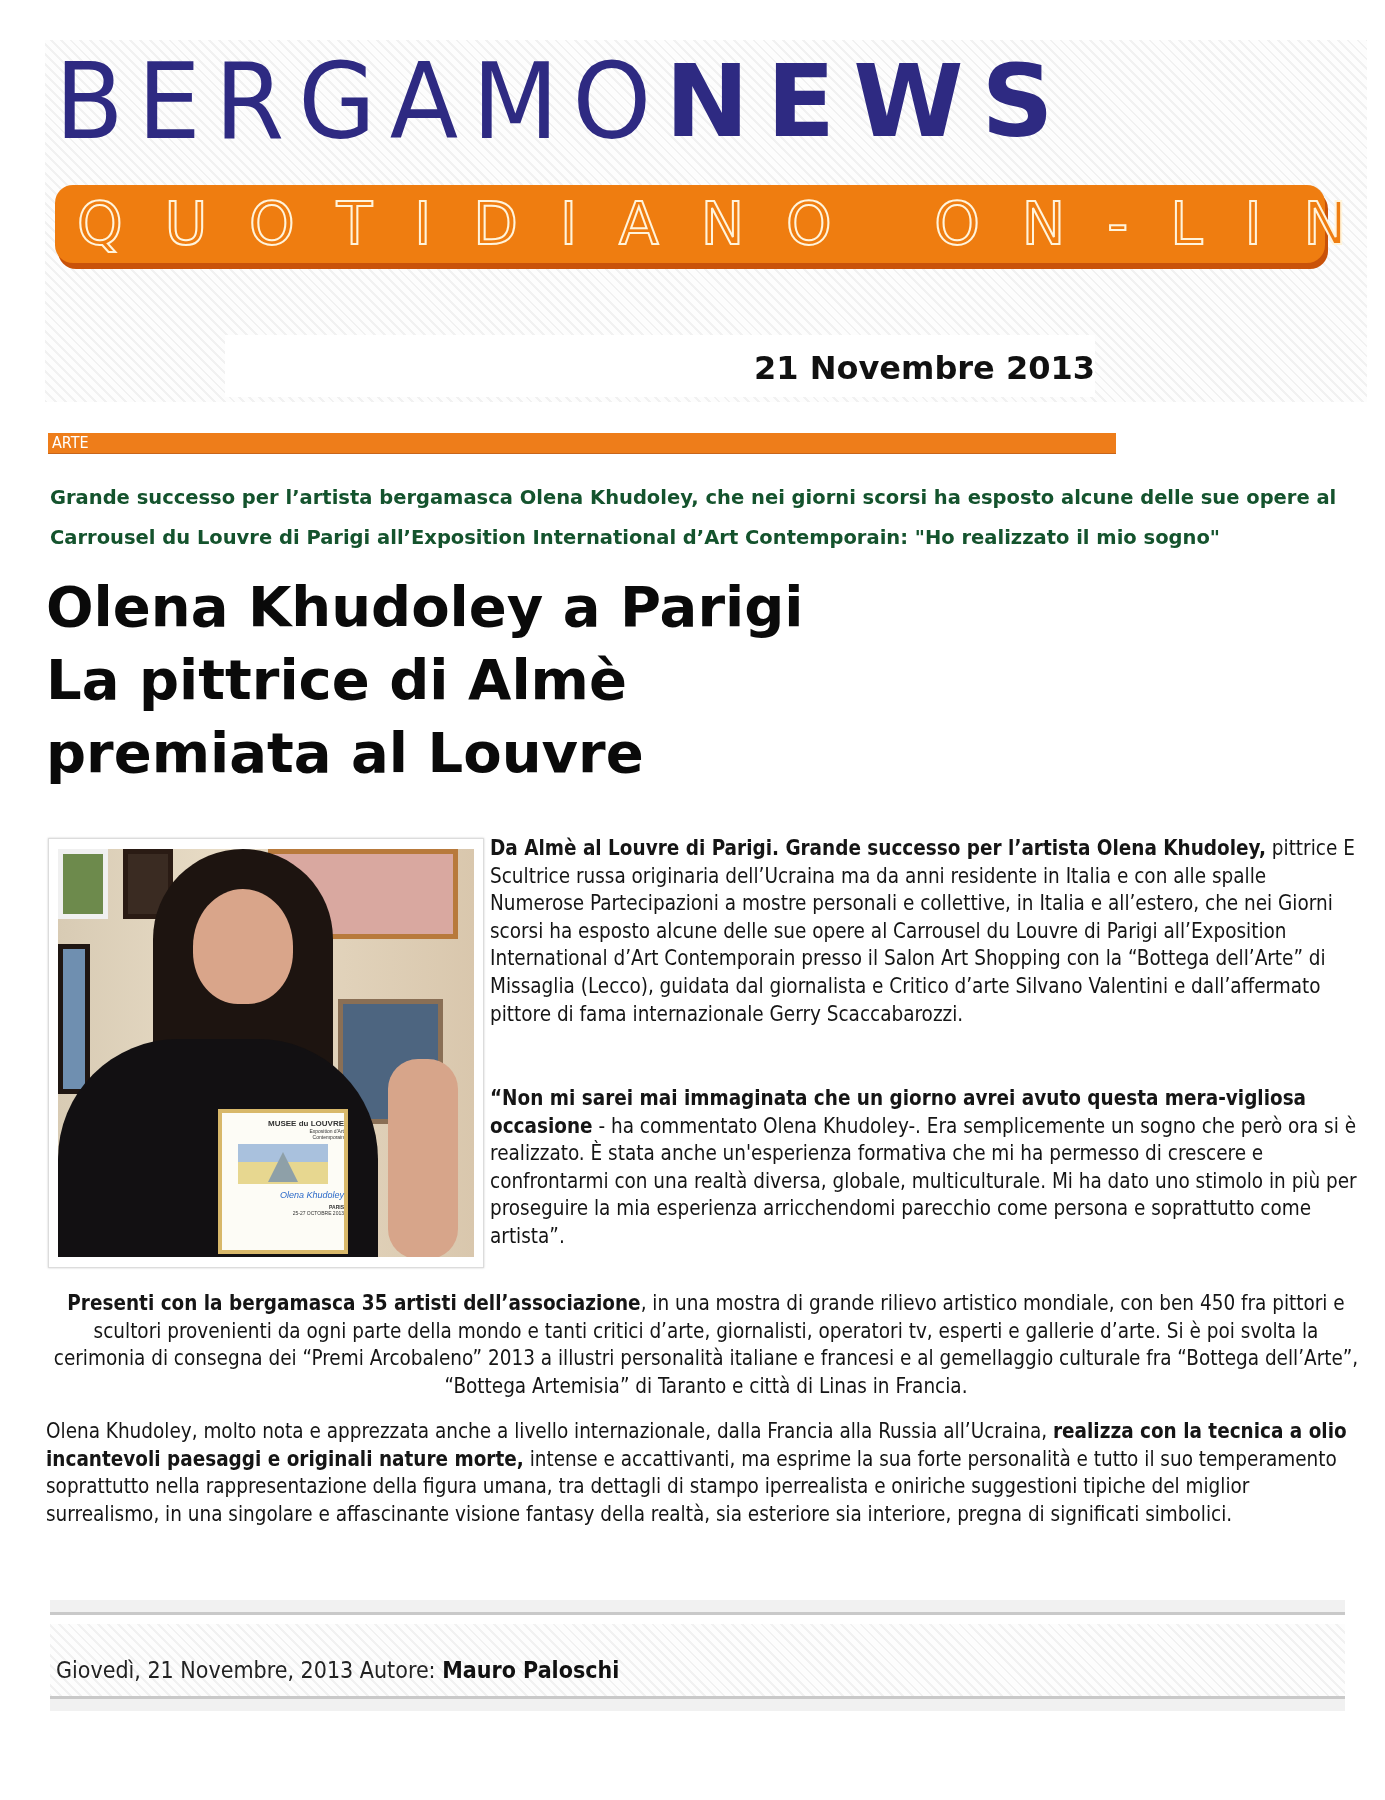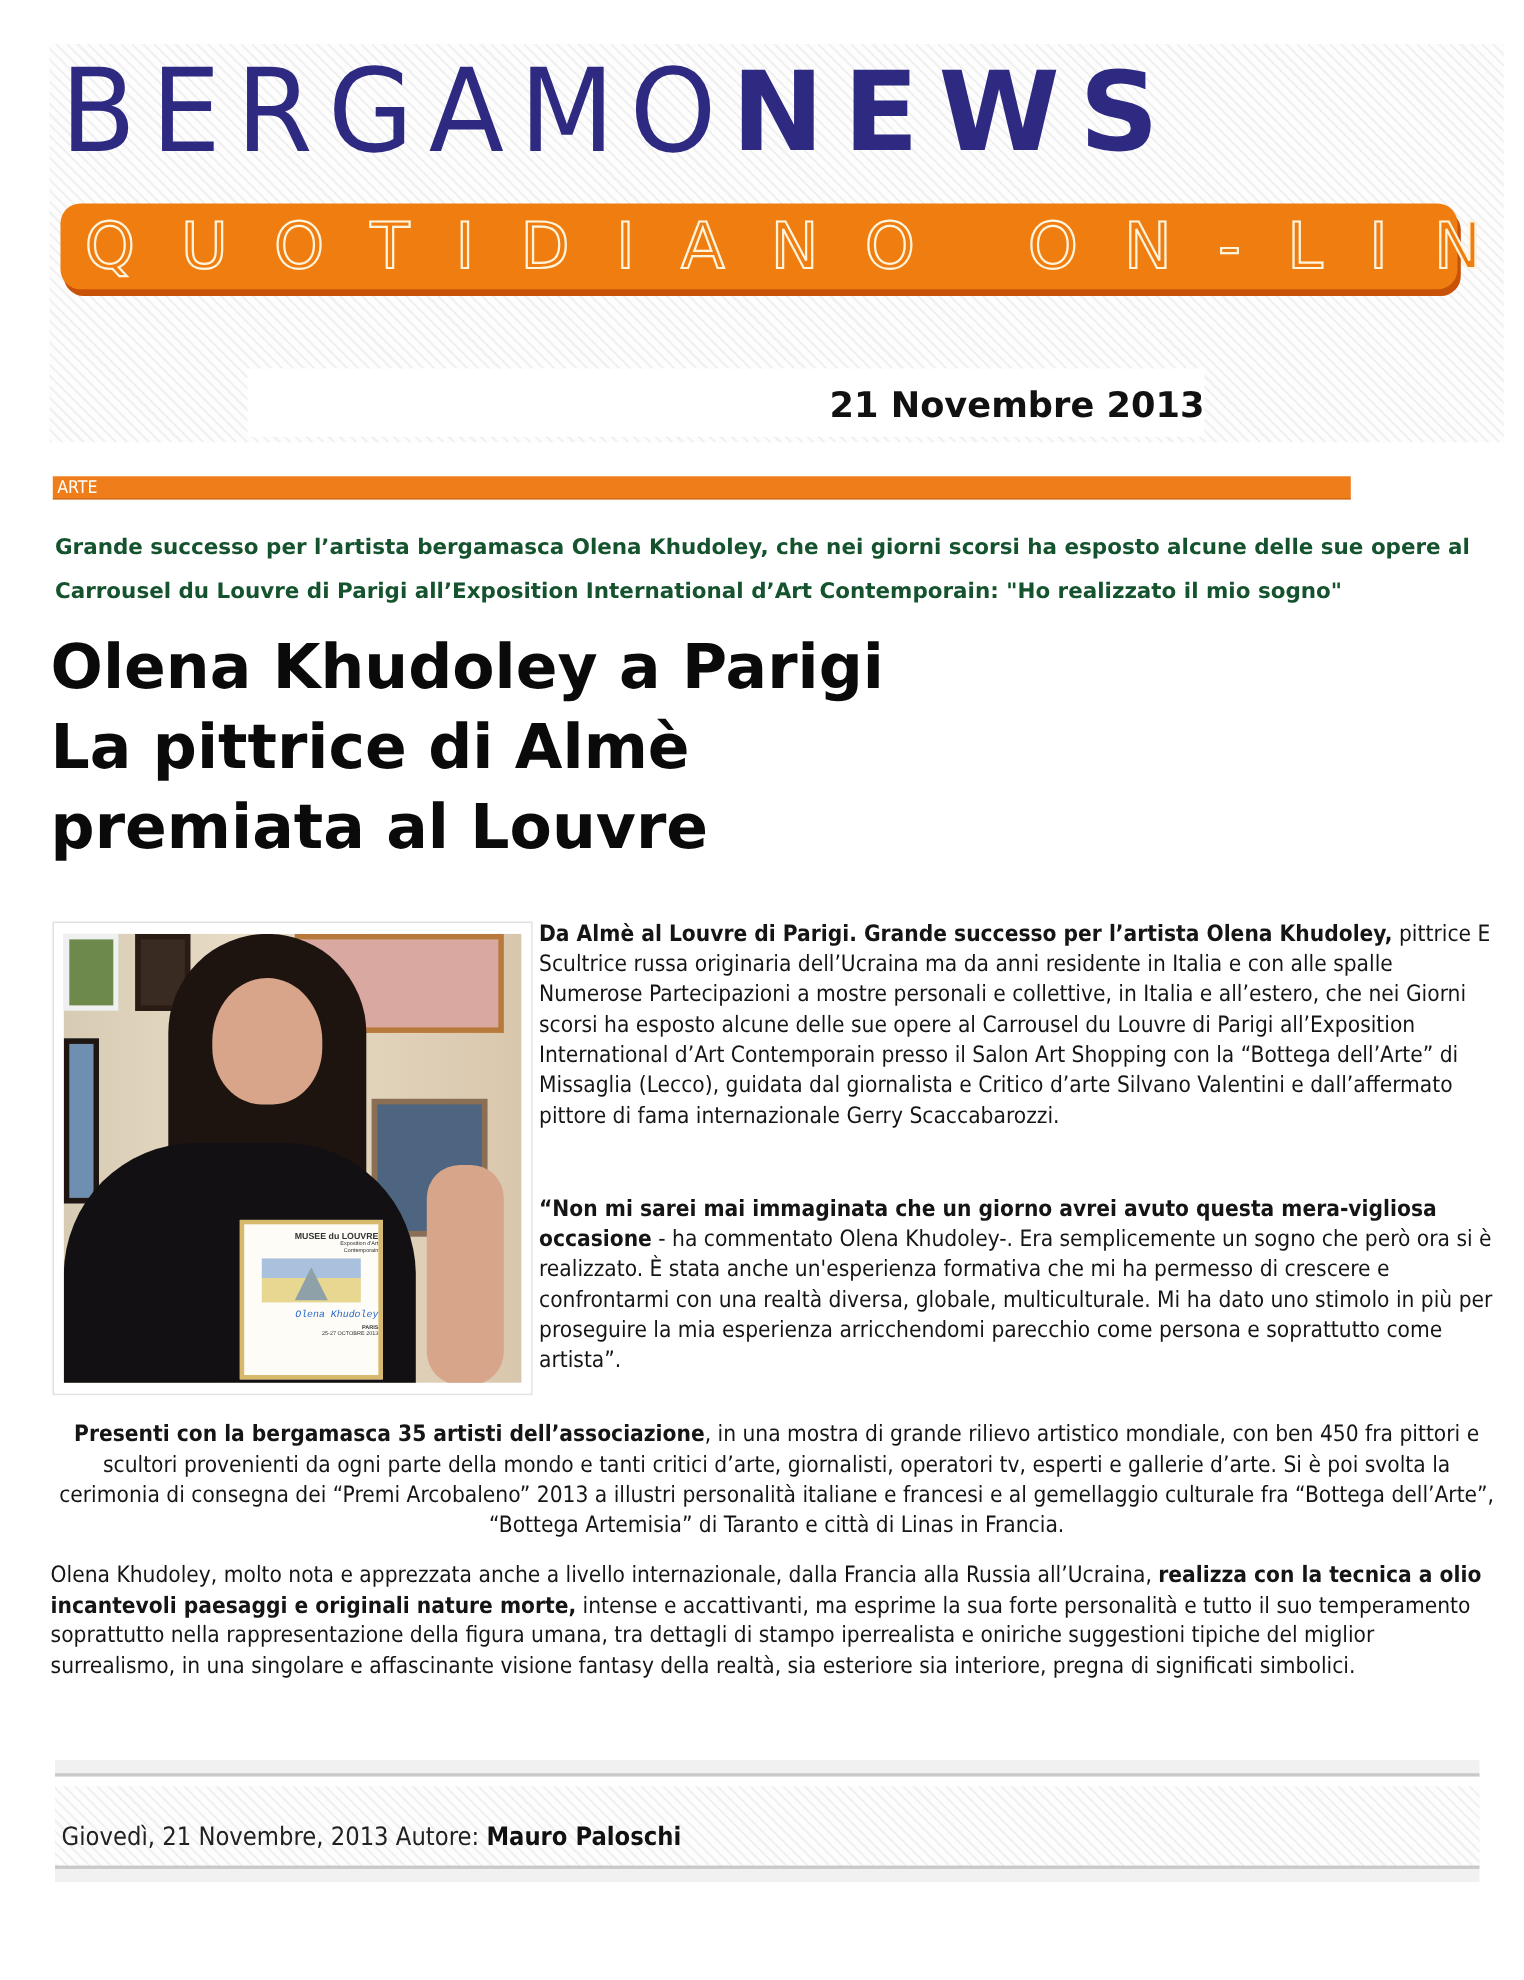--- a/index.html
+++ b/index.html
@@ -19,21 +19,21 @@
   #logo-top .bold { font-weight: bold; letter-spacing: 18px; }
   #logo-pill { position: absolute; left: 10px; top: 145px; width: 1270px; height: 78px;
     background: #ef7d10; border-radius: 18px; box-shadow: 3px 6px 0 #c95209; }
   #logo-pill span { position: absolute; left: 22px; top: 10px; font-family: "DejaVu Sans", sans-serif;
     color: #ef7d10; font-size: 58px; line-height: 58px; letter-spacing: 42px; white-space: nowrap;
     -webkit-text-stroke: 2px #fff4dc; font-weight: normal; }
   #date-box { position: absolute; left: 180px; top: 295px; width: 870px; height: 62px; background: #ffffff; }
   #date-text { position: absolute; left: 0; right: 0; top: 14px; text-align: right;
     font-family: "DejaVu Sans", sans-serif; font-weight: bold; font-size: 32px; color: #111; }
 
-  #section-bar { position: absolute; left: 48px; top: 433px; width: 1180px; height: 20px;
+  #section-bar { position: absolute; left: 48px; top: 433px; width: 1068px; height: 20px;
     background: #ee7d1a; border-bottom: 1px solid #c8651a; }
   #section-label { position: absolute; left: 4px; top: 1px; color: #fff; font-size: 16px; line-height: 18px; }
 
   #dek { position: absolute; left: 50px; top: 478px; width: 1300px; font-weight: bold;
     font-family: "DejaVu Sans", sans-serif; font-size: 19.5px; line-height: 40px; color: #14532d; }
 
   #headline { position: absolute; left: 46px; top: 570px; width: 900px; margin: 0;
     font-family: "DejaVu Sans", sans-serif; font-weight: bold; font-size: 56px; line-height: 73px; color: #0a0a0a; }
   #headline div { white-space: nowrap; }
 
@@ -45,21 +45,21 @@
   .person-hair { position: absolute; left: 95px; top: 0; width: 180px; height: 270px; background: #1d1410; border-radius: 90px 90px 20px 20px; }
   .person-face { position: absolute; left: 135px; top: 40px; width: 100px; height: 115px; background: #d9a58a; border-radius: 50% 50% 45% 45%; }
   .person-body { position: absolute; left: 0; top: 190px; width: 320px; height: 220px; background: #121012; border-radius: 120px 120px 0 0; }
   .person-arm { position: absolute; left: 330px; top: 210px; width: 70px; height: 200px; background: #d7a58a; border-radius: 30px; }
   #certificate { position: absolute; left: 160px; top: 260px; width: 130px; height: 145px; background: #fdfcf6;
     border: 4px solid #d8b86a; box-sizing: border-box; text-align: right; font-family: "Liberation Sans", sans-serif; color: #333; }
   #certificate .t1 { font-size: 8px; font-weight: bold; margin-top: 6px; }
   #certificate .t2 { font-size: 5px; line-height: 6px; }
   #certificate .pic { margin: 4px auto; width: 90px; height: 40px; background: linear-gradient(#a9c1dd 0, #a9c1dd 45%, #e7d790 45%); position: relative; }
   #certificate .pic::after { content: ""; position: absolute; left: 30px; top: 8px; border-left: 15px solid transparent; border-right: 15px solid transparent; border-bottom: 30px solid #8ea0a8; }
-  #certificate .t3 { font-size: 9px; color: #2b6ac9; font-style: italic; font-family: Liberation Mono, monospace; margin-top: 6px; }
+  #certificate .t3 { font-size: 9px; color: #2b6ac9; font-style: italic; font-family: Liberation Sans, sans-serif; margin-top: 6px; }
   #certificate .t4 { font-size: 5px; font-weight: bold; margin-top: 4px; }
 
   .body-col { position: absolute; font-family: "DejaVu Sans Condensed", "DejaVu Sans", sans-serif;
     font-size: 20.5px; line-height: 27.6px; color: #151515; }
   .body-col p { margin: 0; }
   .body-col b { font-weight: bold; }
   #p1 { left: 490px; top: 835px; width: 870px; }
   #p2 { left: 490px; top: 1085px; width: 870px; }
   #p3 { left: 46px; top: 1290px; width: 1320px; text-align: center; }
   #p4 { left: 46px; top: 1418px; width: 1320px; }

